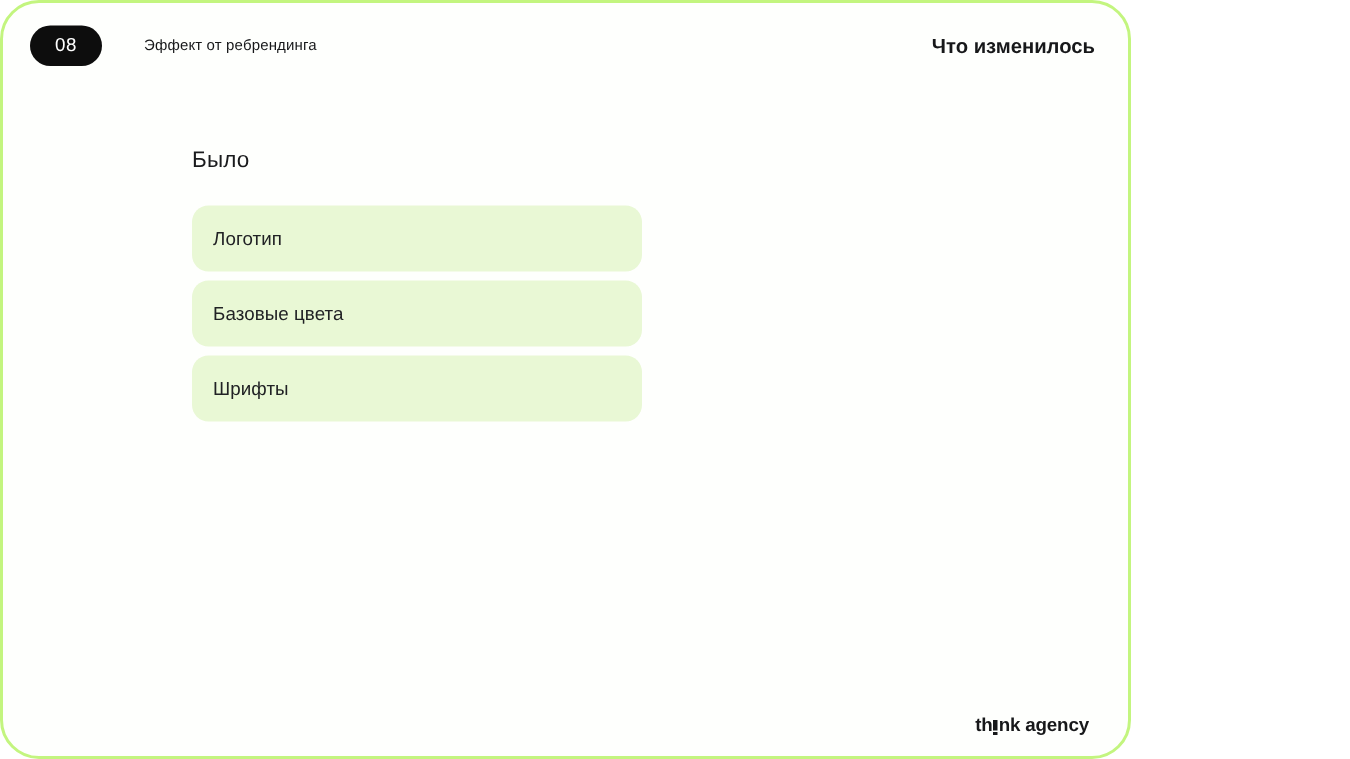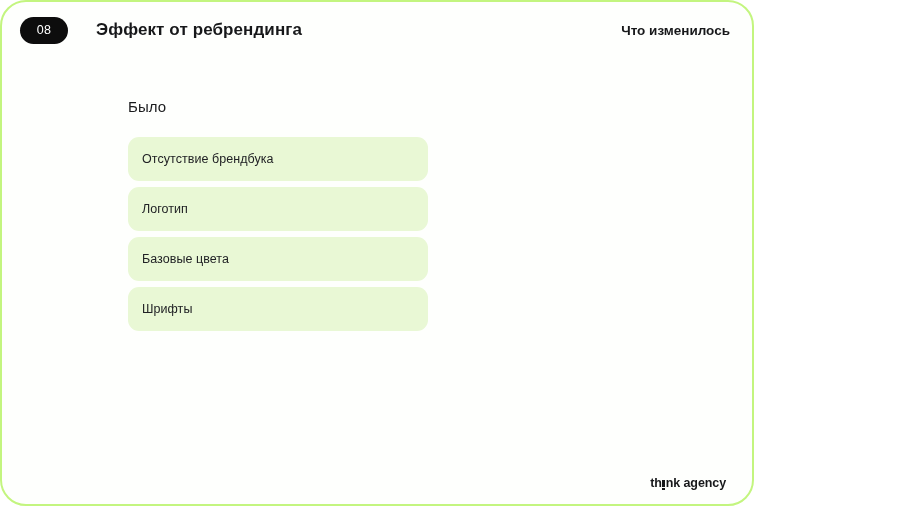--- a/index.html
+++ b/index.html
@@ -49,23 +49,23 @@
     display: flex;
     align-items: center;
     justify-content: center;
     font-size: 12.5px;
     font-weight: 500;
     letter-spacing: 0.4px;
   }
 
   .slide-title {
     margin-left: 28px;
-    font-size: 17px;
+    font-size: 10px;
     color: #17181a;
-    font-weight: 700;
+    font-weight: 400;
     letter-spacing: 0.1px;
   }
 
   .header-right {
     margin-left: auto;
     font-size: 13.5px;
     color: #17181a;
     font-weight: 700;
   }
 
@@ -162,21 +162,20 @@
     <div class="badge">08</div>
     <div class="slide-title">Эффект от ребрендинга</div>
     <div class="header-right">Что изменилось</div>
   </div>
 
   <div class="columns">
 
     <div class="column">
       <div class="column-heading">Было</div>
       <div class="pill-list">
-        <div class="pill">Отсутствие брендбука</div>
         <div class="pill">Логотип</div>
         <div class="pill">Базовые цвета</div>
         <div class="pill">Шрифты</div>
       </div>
     </div>
 
     <div class="column">
     </div>
 
   </div>

